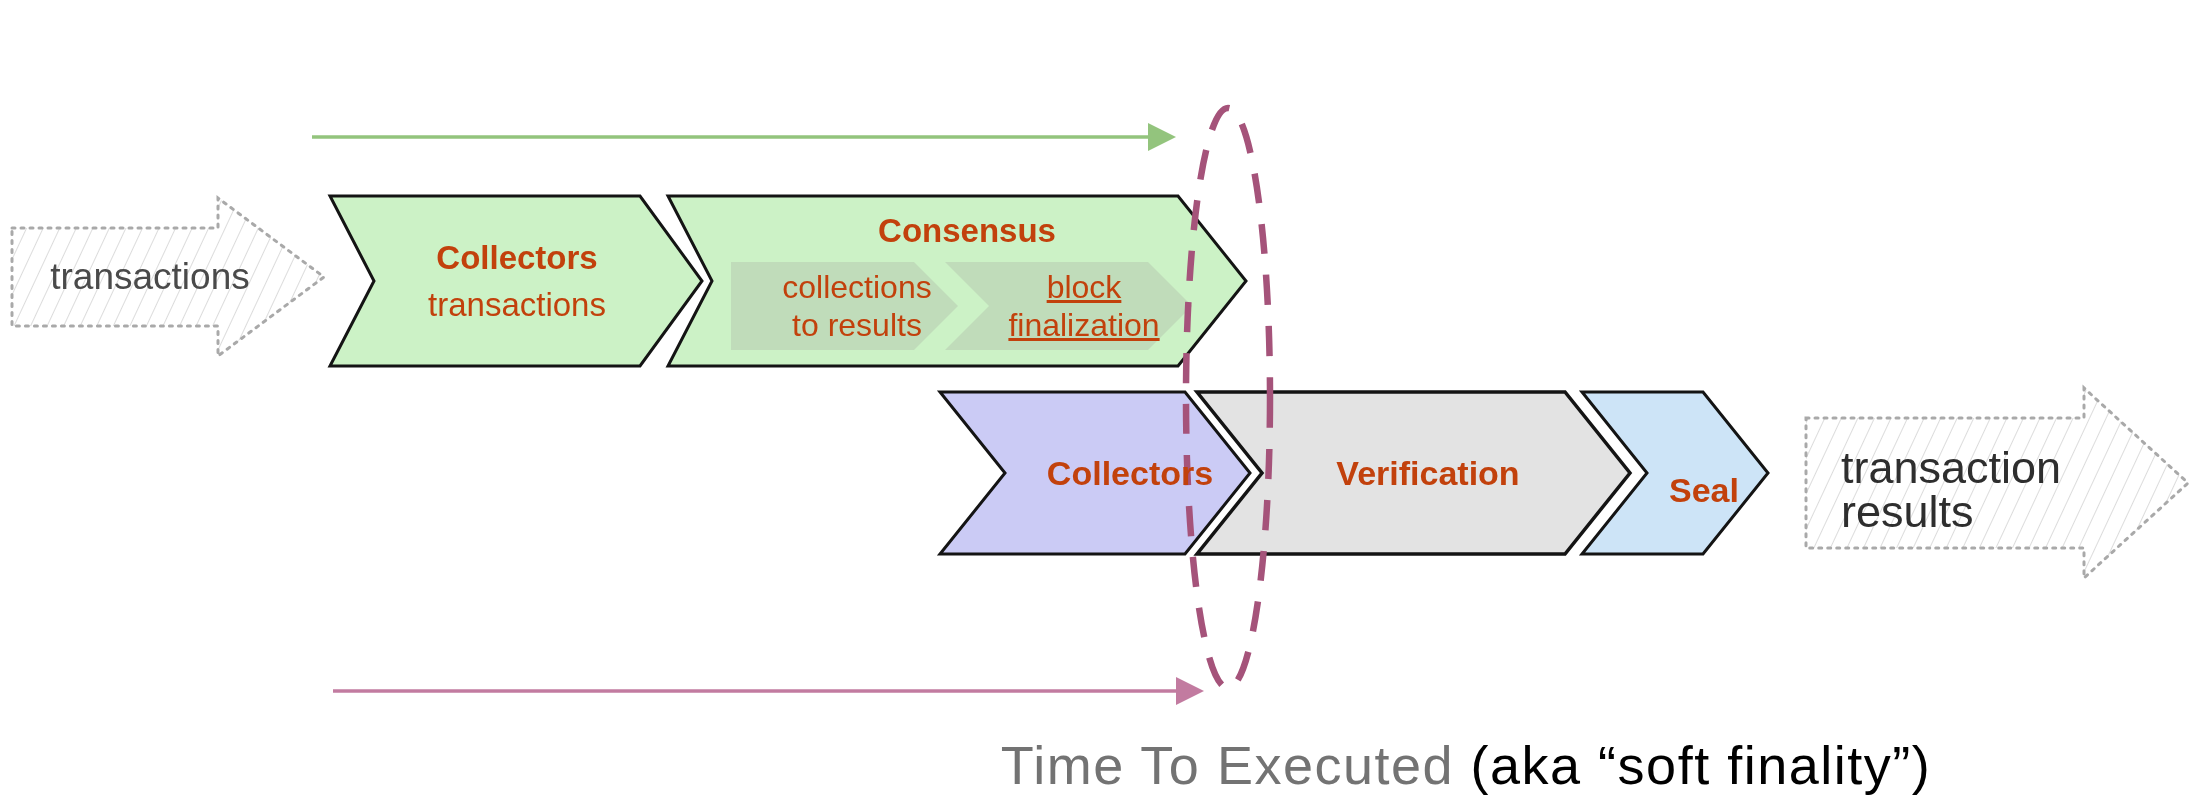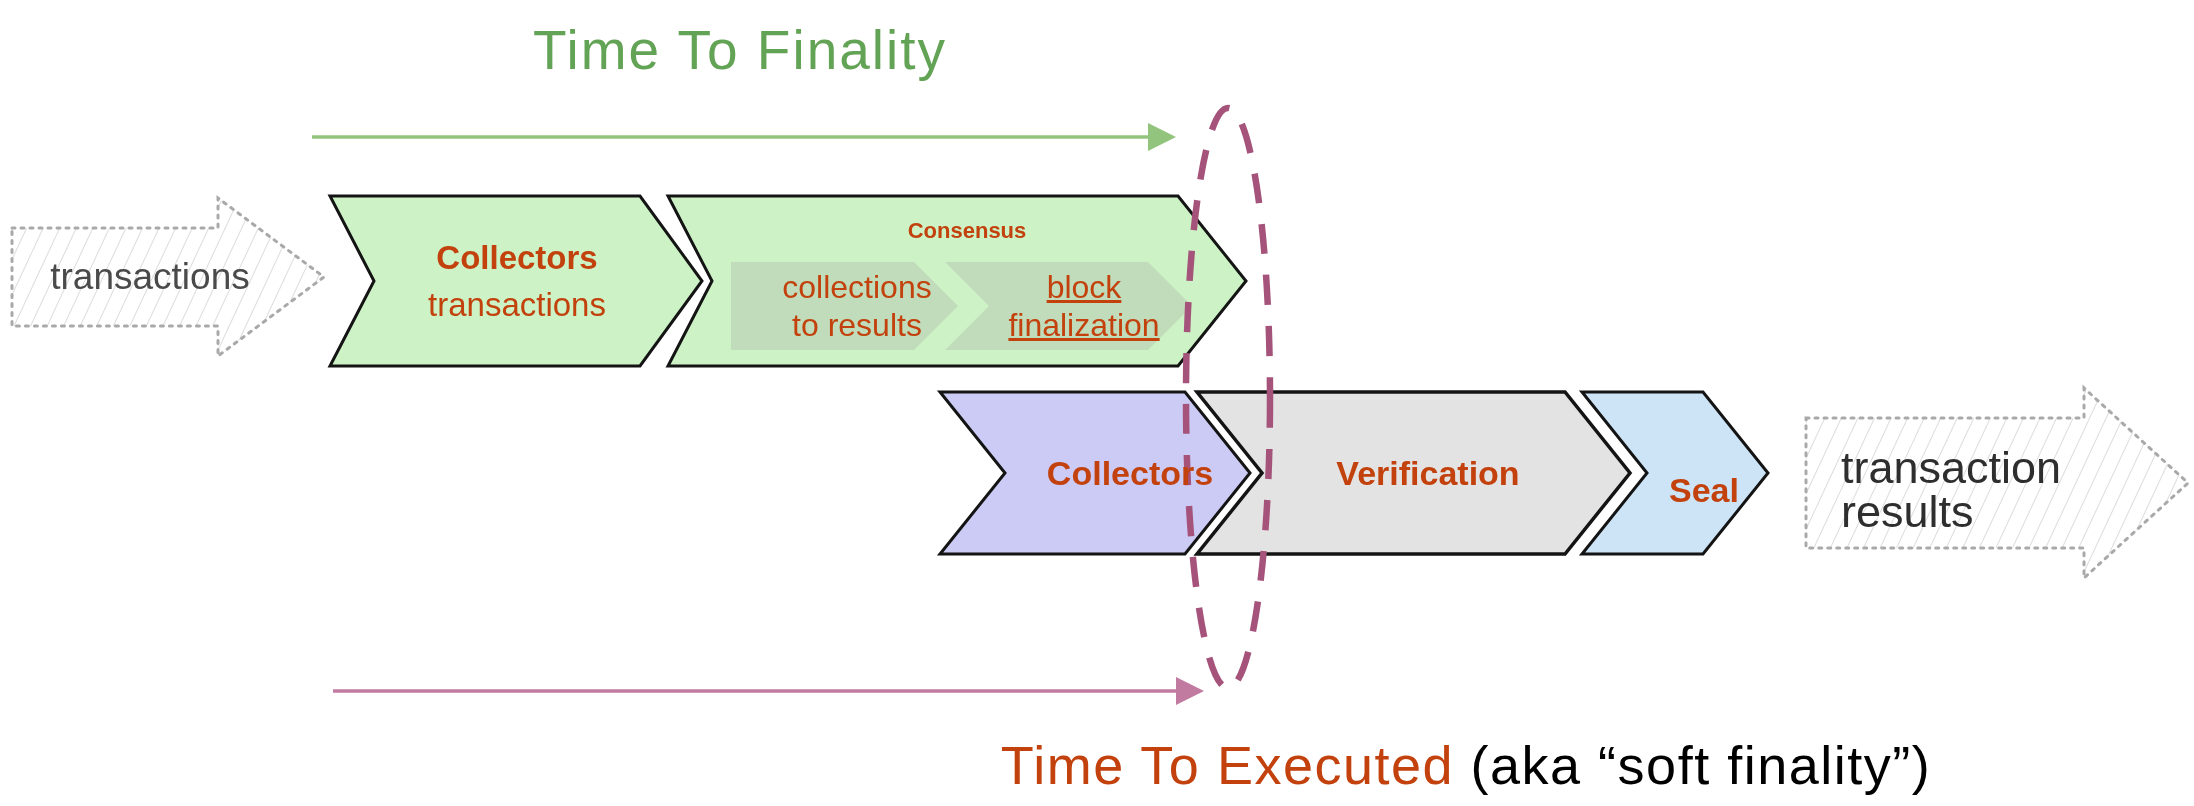--- a/index.html
+++ b/index.html
@@ -24,42 +24,42 @@
     font-size: 55px;
     font-weight: 400;
     letter-spacing: 2px;
     color: #63a355;
   }
   .title-bottom {
     left: 1466px; top: 765px;
     font-size: 54px;
     letter-spacing: 1.5px;
   }
-  .title-bottom .primary { color: #c2410c; font-weight: 500; }
+  .title-bottom .primary { color: #737373; font-weight: 500; }
   .title-bottom .secondary { color: #000000; font-weight: 400; }
 
   .sketch-label {
     color: #4a4a4a;
     font-size: 37px;
     font-weight: 400;
   }
   .io-in { left: 150px; top: 277px; }
   .io-out {
     left: 1841px; top: 490px;
     transform: translateY(-50%);
     text-align: left;
     color: #2e2e2e;
     font-size: 45px;
     line-height: 44px;
   }
 
   .chev-text { color: #c2410c; margin-left: 12px; }
   .collectors-text { left: 505px; top: 281px; font-size: 33px; line-height: 47px; }
   .collectors-text .chev-title { font-weight: 700; }
-  .consensus-title { left: 955px; top: 231px; font-size: 22px; font-weight: 700; }
+  .consensus-title { left: 955px; top: 231px; font-size: 33px; font-weight: 700; }
   .inner-text { font-size: 32px; line-height: 38px; }
   .inner-1 { left: 845px; top: 306px; }
   .inner-2 { left: 1072px; top: 306px; text-decoration: underline; }
   .row2-label { font-size: 34px; font-weight: 700; }
   .execution-label { left: 1118px; top: 473px; }
   .verification-label { left: 1416px; top: 473px; }
   .seal-label { left: 1692px; top: 490px; }
 </style>
 </head>
 <body>
@@ -98,21 +98,20 @@
 
     <polygon points="940,392 1185,392 1250,473 1185,554 940,554 1005,473" stroke="#141414" stroke-width="3" fill="#cbcbf5"></polygon>
 
     <polygon points="1197,392 1565,392 1630,473 1565,554 1197,554 1262,473" stroke="#141414" stroke-width="3.5" fill="#e3e3e3"></polygon>
 
     <polygon points="1582,392 1703,392 1768,473 1703,554 1582,554 1647,473" stroke="#141414" stroke-width="3" fill="#cde4f7"></polygon>
 
     <ellipse cx="1228" cy="398" rx="42" ry="290" fill="none" stroke-width="6.5" stroke-dasharray="30 21" stroke="#a5537a"></ellipse>
   </svg>
 
-  <div class="label centered title-top">Time To Finality</div>
 
   <div class="label centered sketch-label io-in">transactions</div>
 
   <div class="label centered chev-text collectors-text">
     <div class="chev-title">Collectors</div>
     <div>transactions</div>
   </div>
 
   <div class="label centered chev-text consensus-title">Consensus</div>
 

